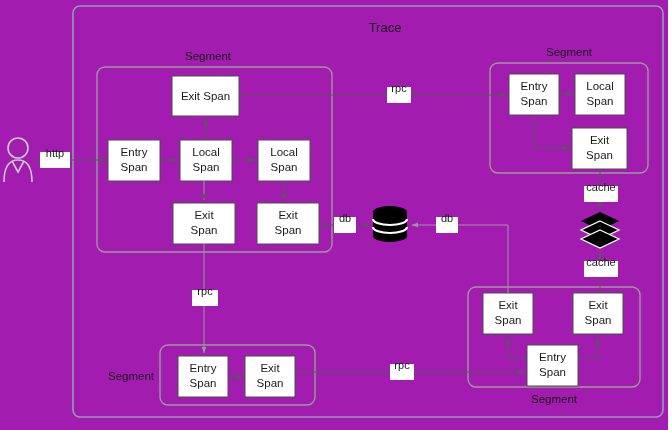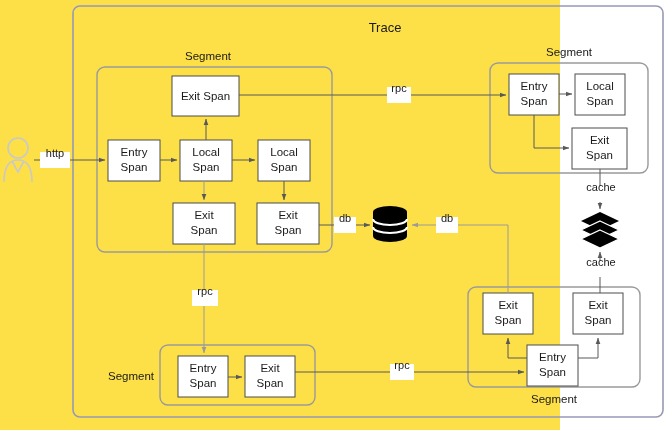--- a/index.html
+++ b/index.html
@@ -1,18 +1,18 @@
 <!DOCTYPE html>
 <html><head>
 <meta charset="utf-8">
 <style>
   html,body{margin:0;padding:0;background:#ffffff;}
   body{width:672px;height:430px;overflow:hidden;
        font-family:"Liberation Sans","DejaVu Sans",sans-serif;}
-  #stage{position:relative;width:560px;height:430px;background:#fde047;}
+  #stage{position:relative;width:668px;height:430px;background:#a21caf;}
   svg{position:absolute;left:0;top:0;}
   .lbl{font-family:"Liberation Sans","DejaVu Sans",sans-serif;font-size:11.5px;fill:#1a1a1a;}
   .lbl-box{font-size:11.5px;}
   .lbl-title{font-size:13px;fill:#1a1a1a;}
   .lbl-edge{font-size:11px;fill:#1a1a1a;}
   .lbl-seg{font-size:11.5px;fill:#1a1a1a;}
   .box{fill:#ffffff;stroke:#4d4d4d;stroke-width:1;}
   .seg{fill:none;stroke:#9a9a9a;stroke-width:1.4;}
   .trace{fill:none;stroke:#9699b5;stroke-width:1.6;}
   .edge{stroke:#595959;stroke-width:1;fill:none;}

